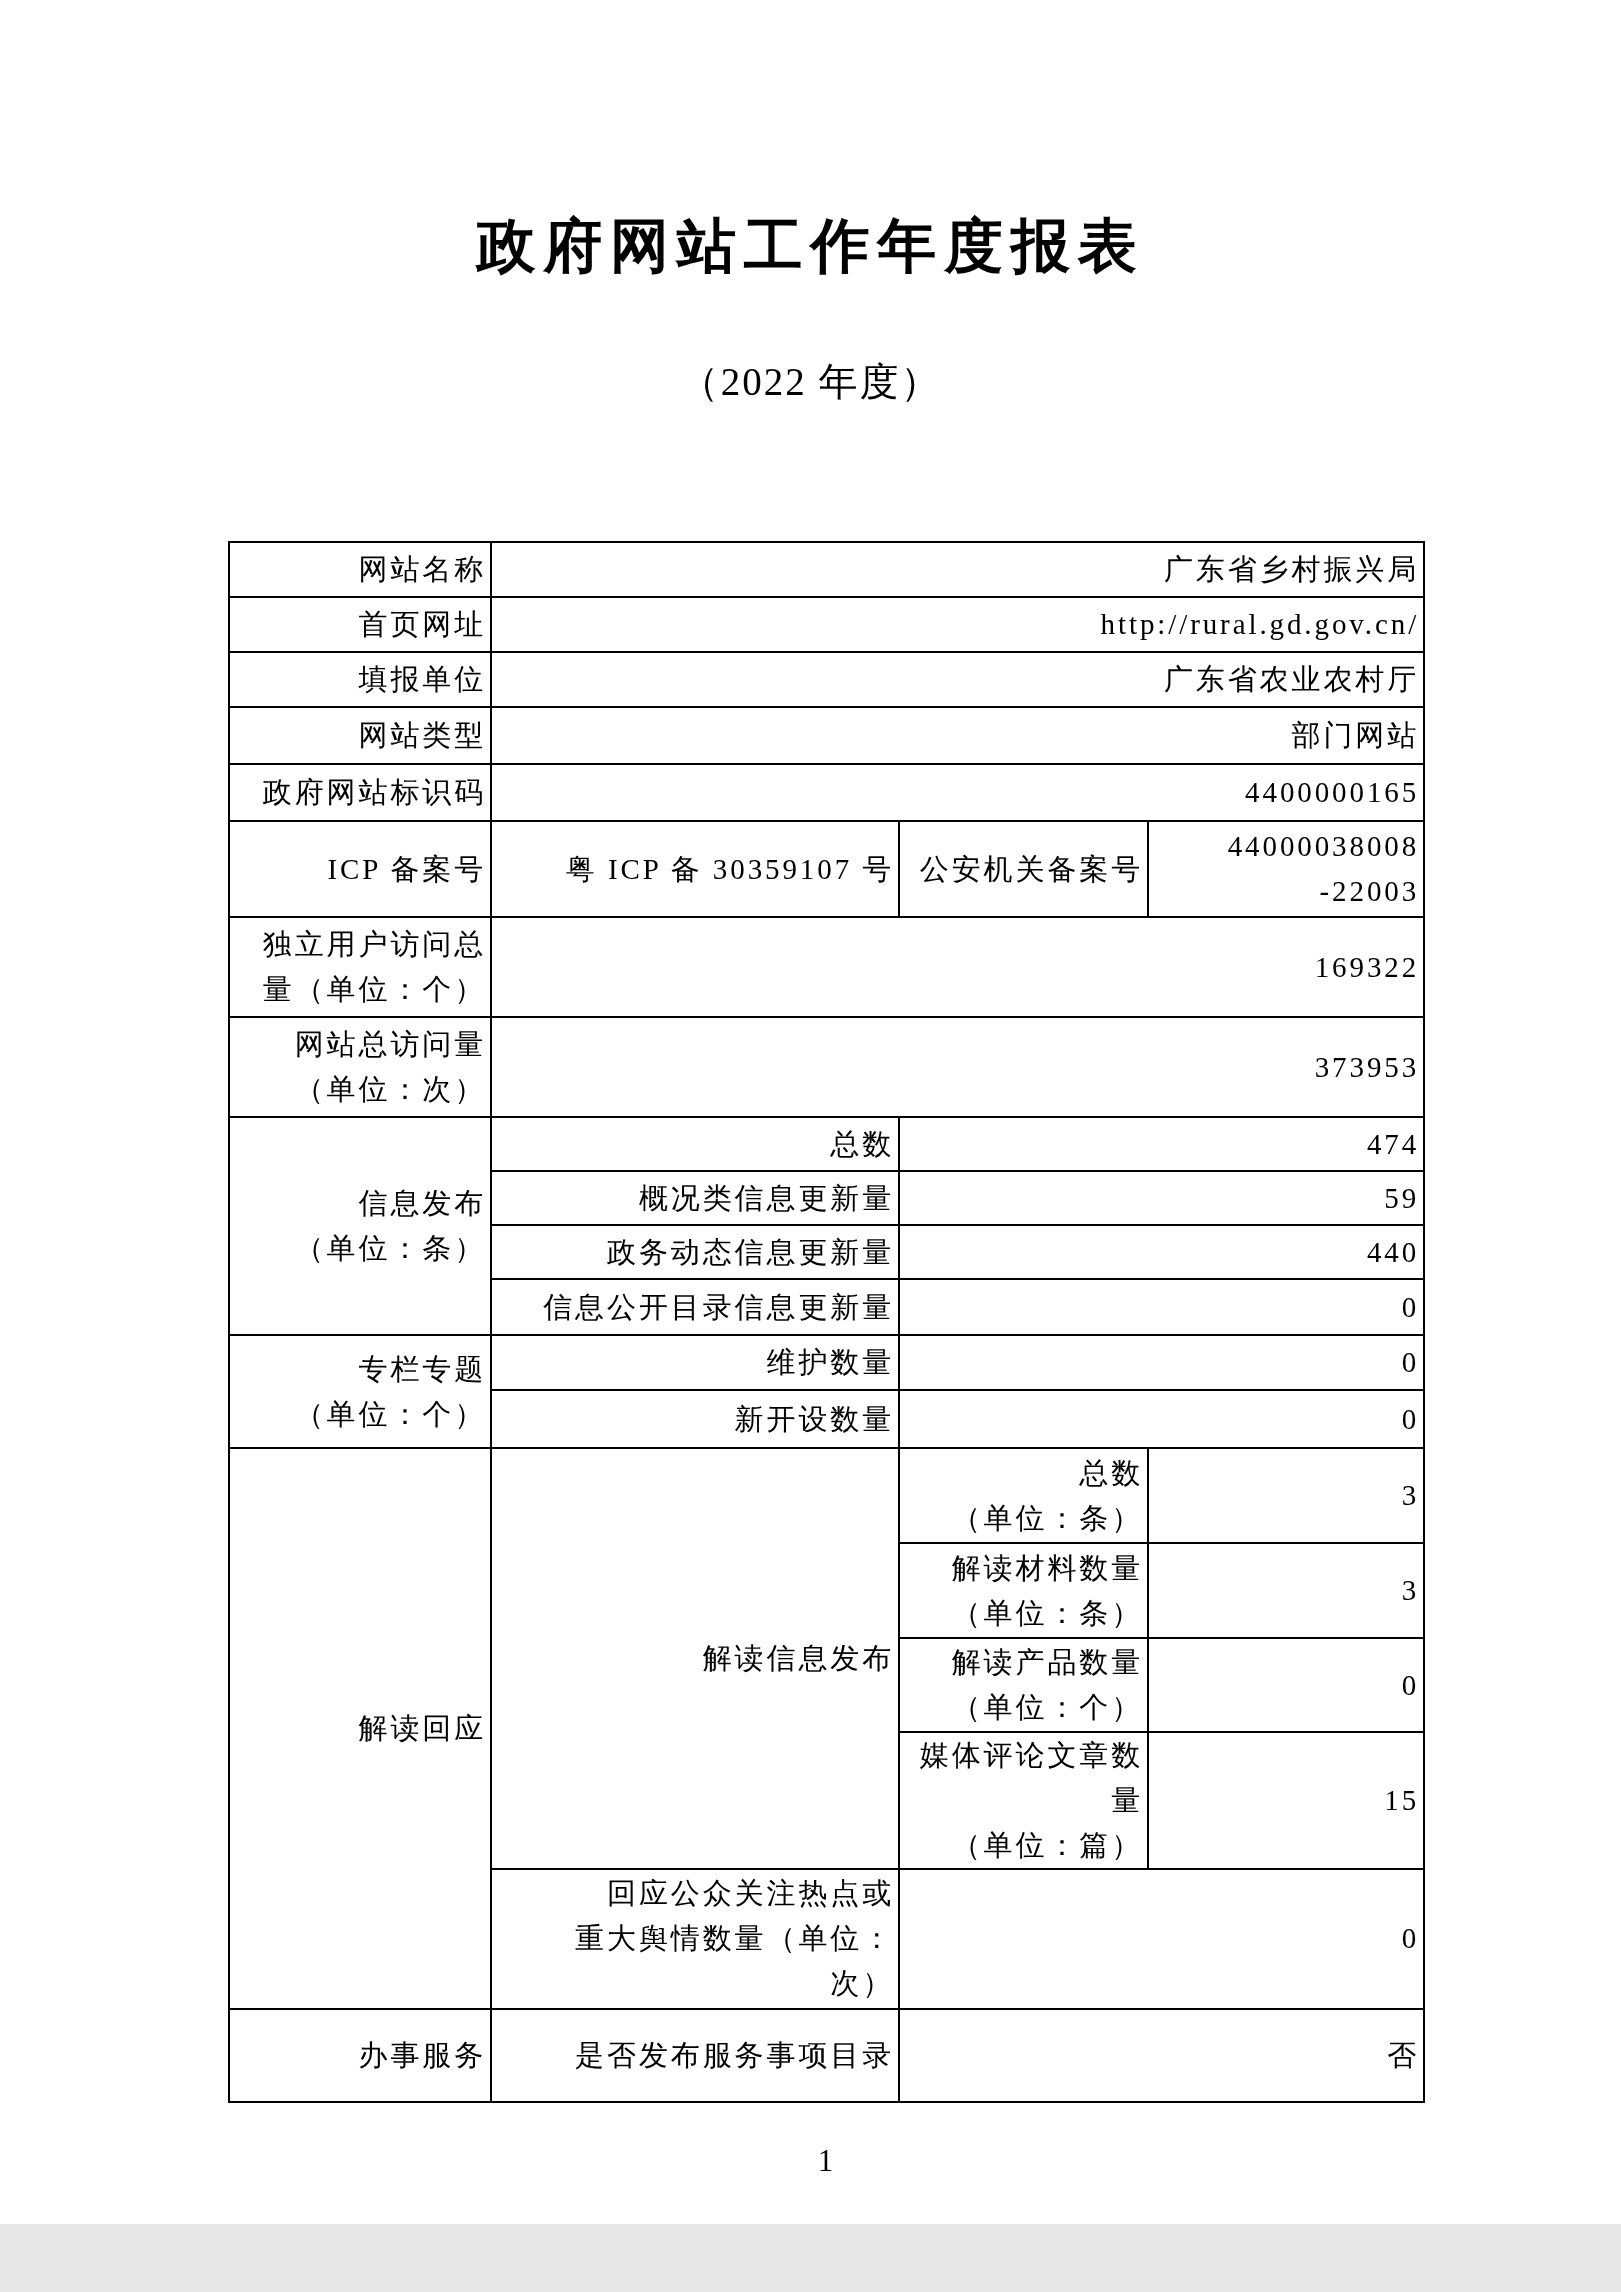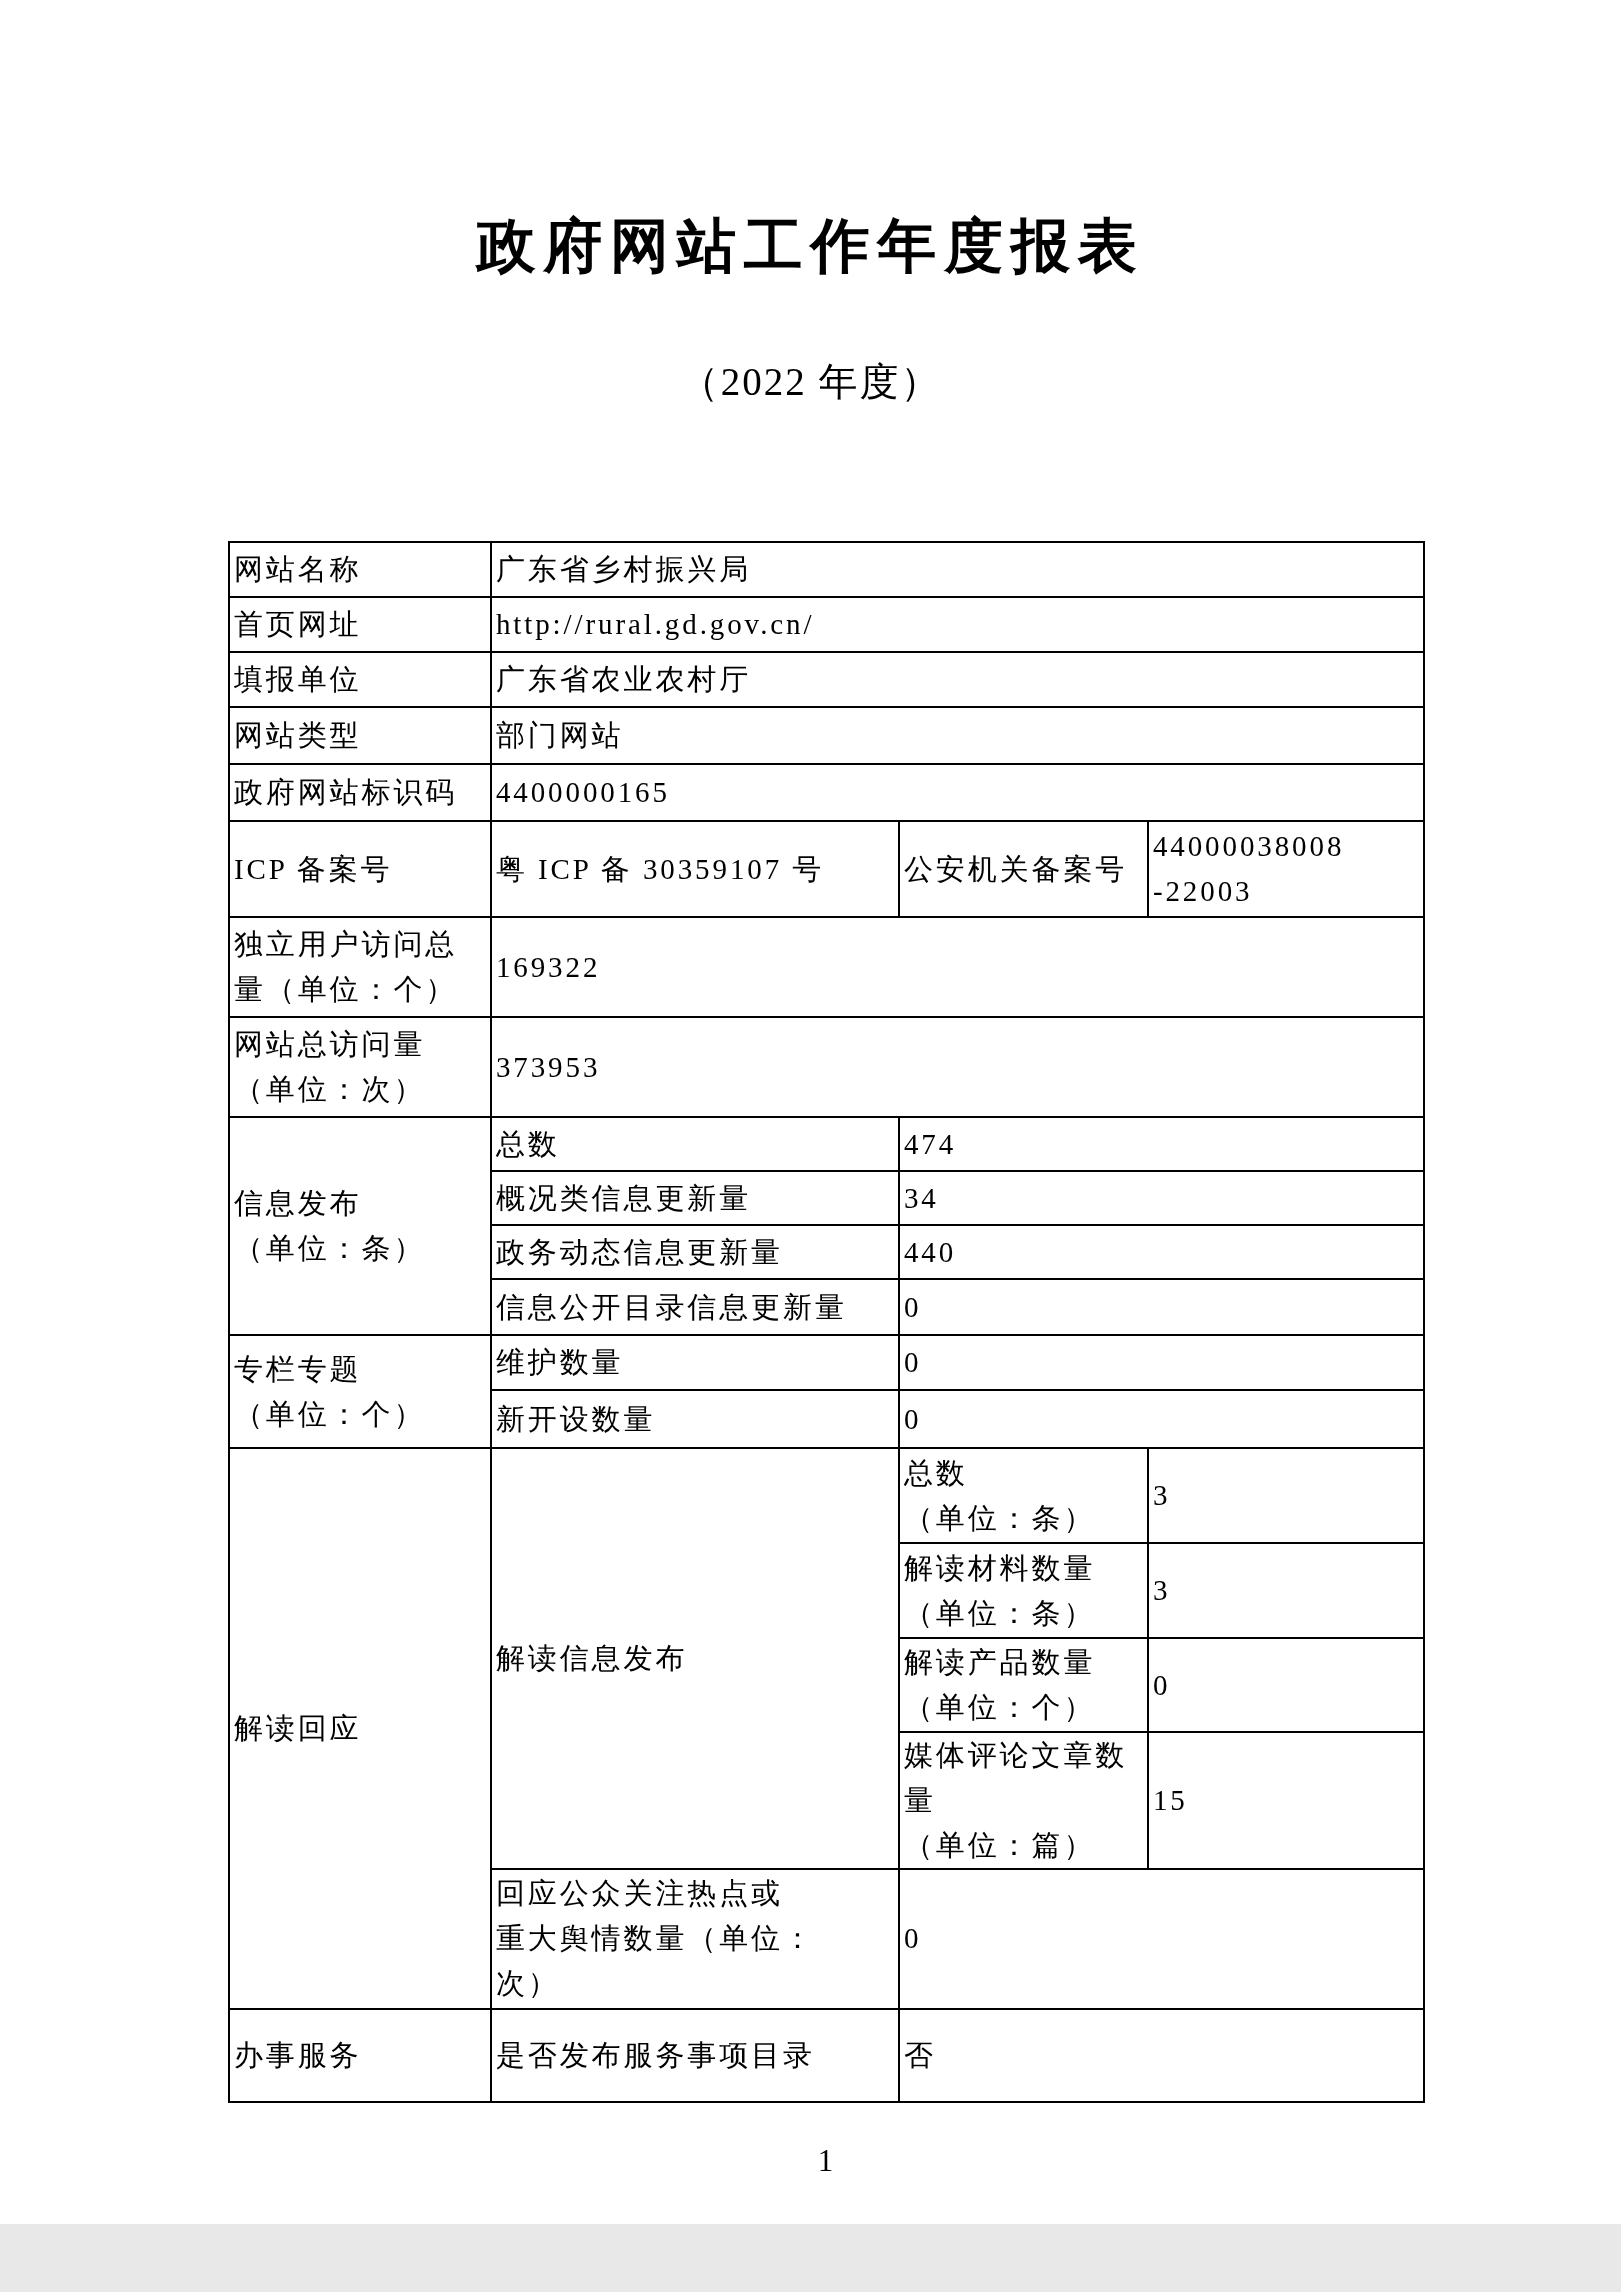--- a/index.html
+++ b/index.html
@@ -37,21 +37,21 @@
   }
   table.report-table {
     position:absolute; top:541px; left:228px;
     width:1195px;
     border-collapse:collapse;
     table-layout:fixed;
     border:2.9px solid #000;
   }
   table.report-table td {
     border:2px solid #000;
-    text-align:left;
+    text-align:right;
     vertical-align:middle;
     font-size:29px;
     letter-spacing:2.9px;
     line-height:1.55;
     padding:0 3.9px;
     overflow:hidden;
   }
   td.num, .num { font-size:30px; letter-spacing:2.9px; }
   td.latin, .latin { letter-spacing:2px; }
   td.bottom-align { vertical-align:bottom; padding-bottom:15.7px; }
@@ -134,21 +134,21 @@
       <tr class="rh55">
         <td rowspan="4">
           <span class="ln">信息发布</span>
           <span class="ln">（单位：条）</span>
         </td>
         <td>总数</td>
         <td colspan="2" class="num">474</td>
       </tr>
       <tr class="rh55">
         <td>概况类信息更新量</td>
-        <td colspan="2" class="num">34</td>
+        <td colspan="2" class="num">59</td>
       </tr>
       <tr class="rh55">
         <td>政务动态信息更新量</td>
         <td colspan="2" class="num">440</td>
       </tr>
       <tr class="rh57">
         <td>信息公开目录信息更新量</td>
         <td colspan="2" class="num">0</td>
       </tr>
 

